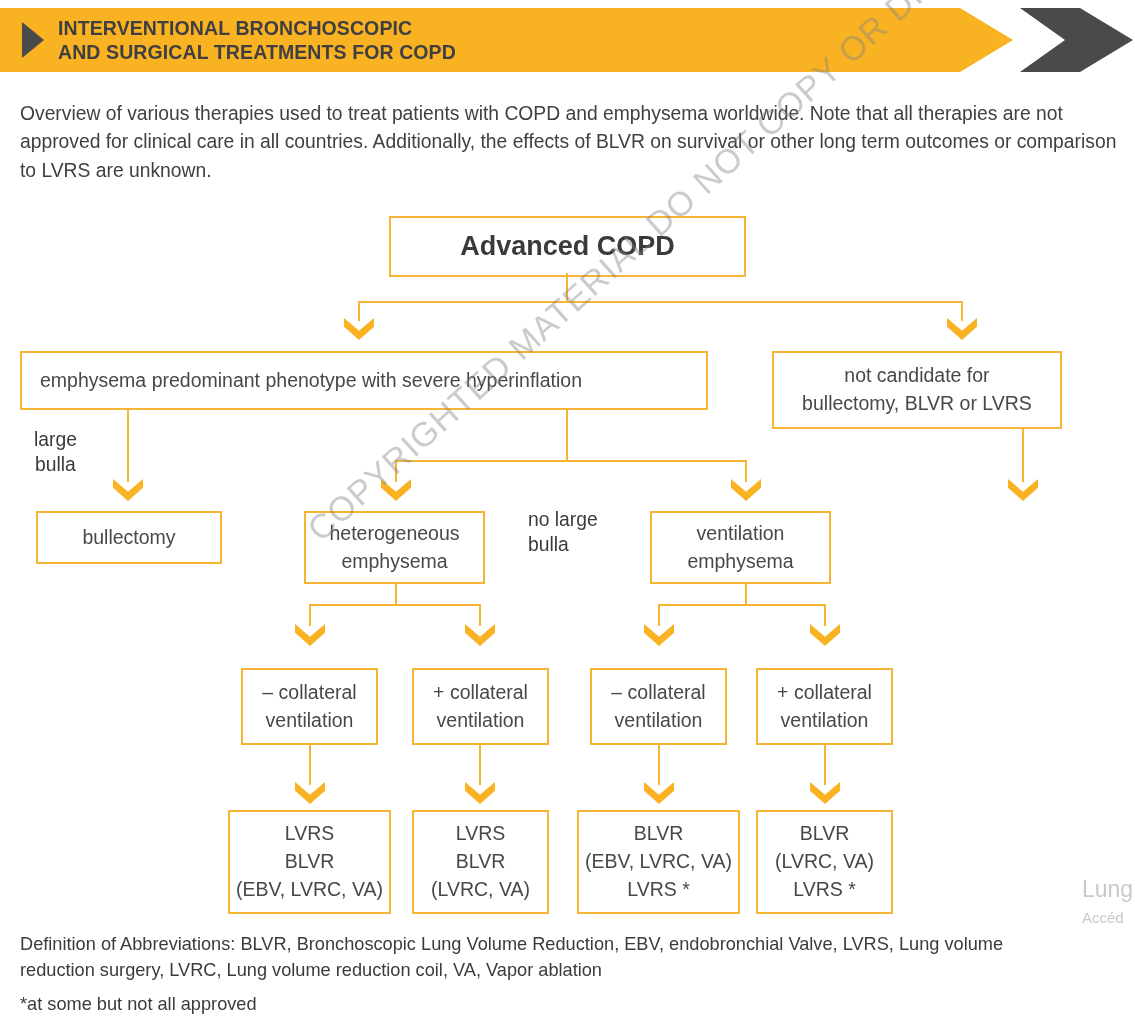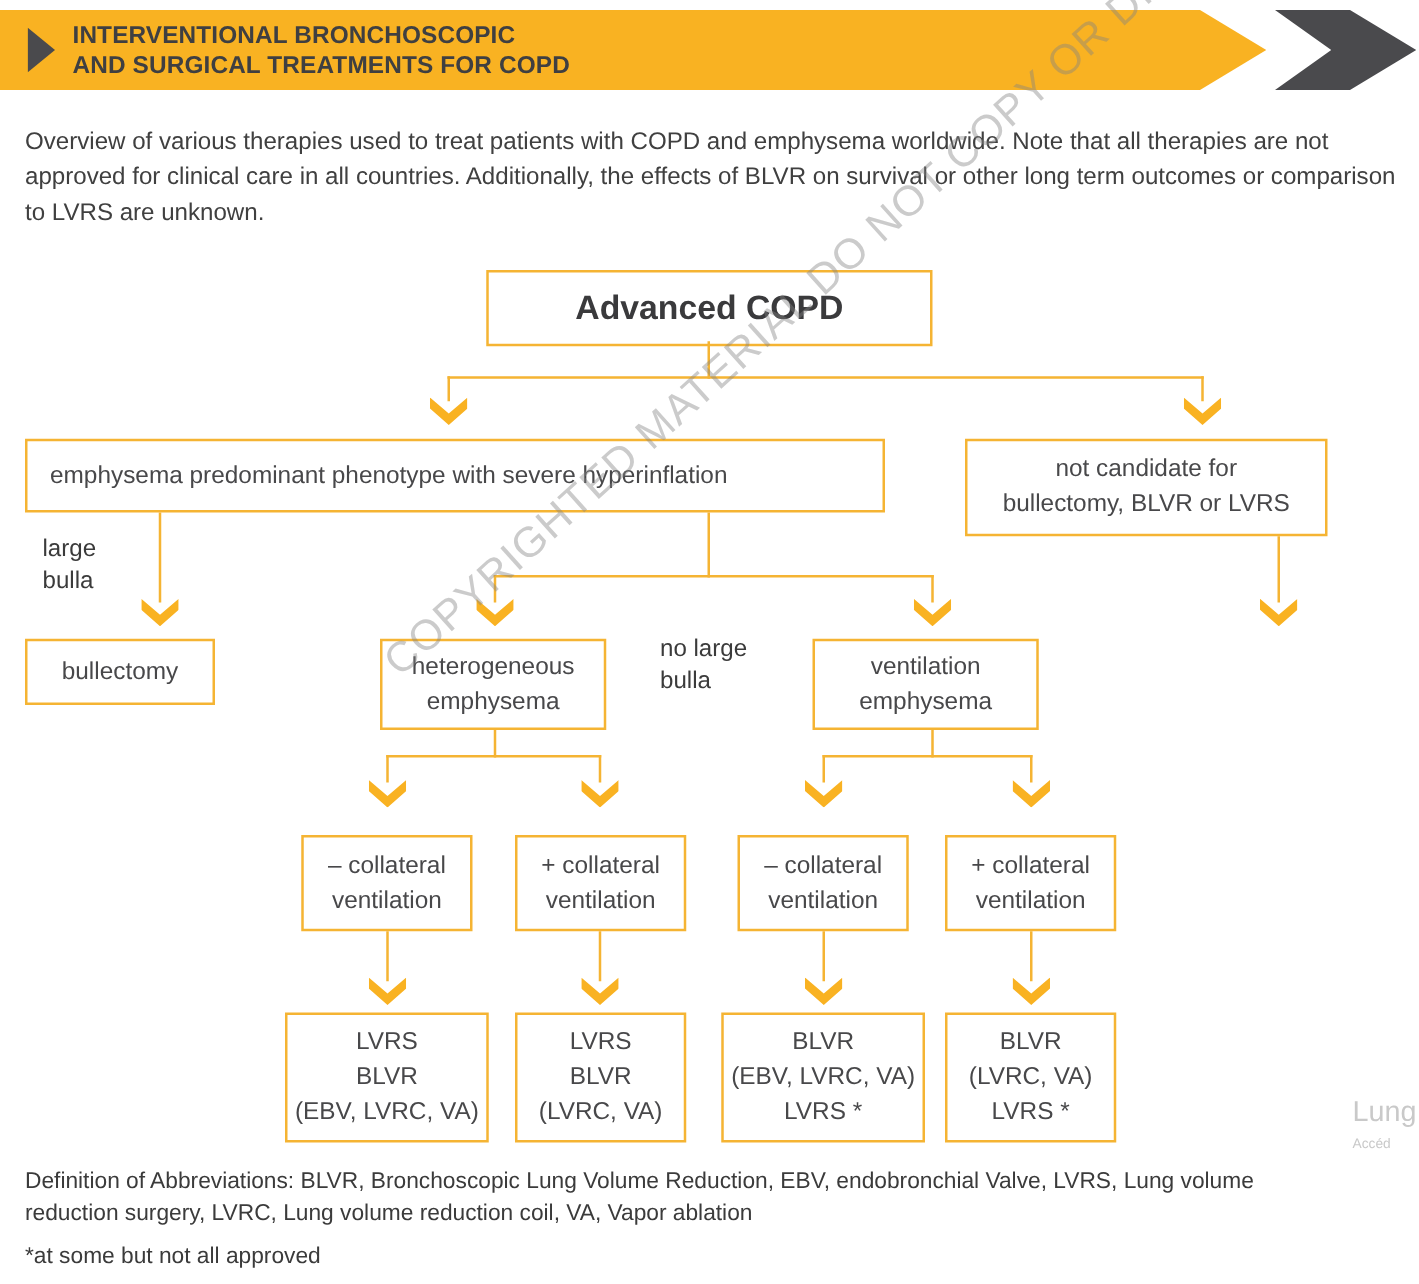--- a/index.html
+++ b/index.html
@@ -134,21 +134,21 @@
     white-space: nowrap;
     pointer-events: none;
   }
   .wm-win {
     position: absolute;
     left: 1082px; top: 872px;
     color: #C9C9C9;
     line-height: 1.5;
   }
   .wm-win .l1 { font-size: 23px; }
-  .wm-win .l2 { font-size: 11px; }
+  .wm-win .l2 { font-size: 15px; }
 </style>
 </head>
 <body>
 
 <div class="banner">
   <div class="banner-bar"></div>
   <div class="banner-cap"></div>
   <div class="banner-tri"></div>
   <div class="banner-title">INTERVENTIONAL BRONCHOSCOPIC
 AND SURGICAL TREATMENTS FOR COPD</div>
@@ -167,36 +167,36 @@
   <div class="chev" style="left:344px; top:318px;"></div>
   <div class="chev" style="left:947px; top:318px;"></div>
 
   <div class="node" style="left:20px; top:351px; width:688px; height:59px; justify-content:flex-start; padding-left:18px;">emphysema predominant phenotype with severe hyperinflation</div>
 
   <div class="node tall" style="left:772px; top:351px; width:290px; height:78px;">not candidate for
 bullectomy, BLVR or LVRS</div>
 
   <div class="vline" style="left:127px; top:410px; height:72px;"></div>
   <div class="chev" style="left:113px; top:479px;"></div>
-  <div class="edge-label" style="left:34px; top:428px;">large
+  <div class="edge-label" style="left:34px; top:428px;text-align:center;">large
 bulla</div>
 
   <div class="vline" style="left:566px; top:410px; height:52px;"></div>
   <div class="hline" style="left:395px; top:460px; width:352px;"></div>
   <div class="vline" style="left:395px; top:460px; height:22px;"></div>
   <div class="vline" style="left:745px; top:460px; height:22px;"></div>
   <div class="chev" style="left:381px; top:479px;"></div>
   <div class="chev" style="left:731px; top:479px;"></div>
   <div class="edge-label" style="left:528px; top:508px;">no large
 bulla</div>
 
   <div class="vline" style="left:1022px; top:429px; height:53px;"></div>
   <div class="chev" style="left:1008px; top:479px;"></div>
 
-  <div class="node" style="left:20px; top:511px; width:152px; height:53px;">bullectomy</div>
+  <div class="node" style="left:36px; top:511px; width:186px; height:53px;">bullectomy</div>
 
   <div class="node tall" style="left:304px; top:511px; width:181px; height:73px;">heterogeneous
 emphysema</div>
 
   <div class="node tall" style="left:650px; top:511px; width:181px; height:73px;">ventilation
 emphysema</div>
 
 
   <div class="vline" style="left:395px; top:584px; height:22px;"></div>
   <div class="hline" style="left:309px; top:604px; width:172px;"></div>

